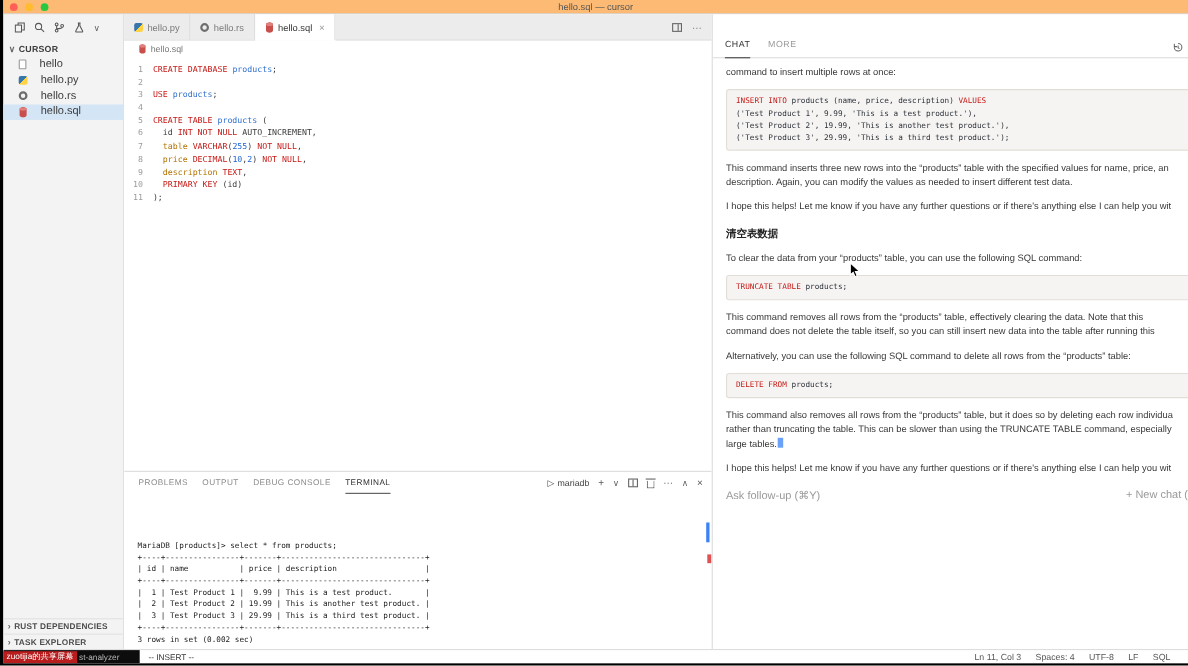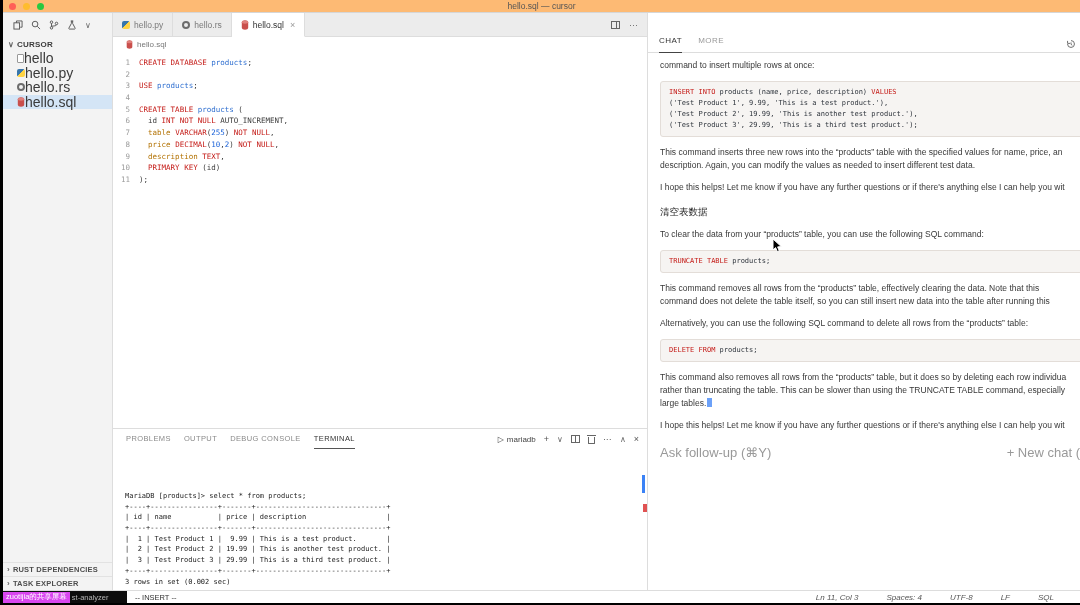--- a/index.html
+++ b/index.html
@@ -15,21 +15,21 @@
   .title-text { position:absolute; left:0; right:0; top:1px; text-align:center; font-size:8.5px; color:#555; }
 
   
   .workbench { position:absolute; top:13px; left:0; right:0; bottom:13px; display:flex; }
 
   
   .sidebar { width:110px; background:#f3f3f3; border-right:1px solid #ddd; position:relative; flex-shrink:0; }
   .sb-toolbar { height:24px; display:flex; align-items:center; gap:8px; padding-left:10px; color:#555; }
   .sb-toolbar svg { display:block; }
   .sb-section-h { display:flex; align-items:center; gap:3px; font-size:8px; font-weight:bold; color:#3c3c3c; padding-left:5px; height:14px; letter-spacing:0.2px; }
-  .sb-item { display:flex; align-items:center; gap:0; height:14.5px; padding-left:14px; font-size:14px; color:#3a3a3a; cursor:default;text-align:center; }
+  .sb-item { display:flex; align-items:center; gap:12px; height:14.5px; padding-left:14px; font-size:10px; color:#3a3a3a; cursor:default;text-align:center; }
   .sb-item.selected { background:#d4e5f6; }
   .sb-bottom { position:absolute; bottom:0; left:0; right:0; }
   .sb-collapsed { display:flex; align-items:center; gap:3px; height:14px; font-size:7.5px; font-weight:bold; color:#4d4d4d; padding-left:4px; border-top:1px solid #e2e2e2; letter-spacing:0.2px; }
   .chev { font-size:8px; color:#666; }
 
   
   .icon { display:inline-flex; align-items:center; justify-content:center; flex-shrink:0; }
   .py-icon { width:8px; height:8px; border-radius:2px; background:linear-gradient(135deg,#3776ab 50%,#ffd343 50%); }
   .rs-icon { width:8px; height:8px; border-radius:50%; border:2px solid #6d6d6d; }
   .file-icon { width:7px; height:9px; border:1px solid #999; border-radius:1px; background:#fff; }
@@ -66,34 +66,34 @@
 
   
   .chat-col { flex:1; border-left:1px solid #ddd; position:relative; background:#fff; overflow:hidden; }
   .chat-header { height:24px; border-bottom:1px solid #ddd; display:flex; align-items:center; padding:0 11px; position:relative;margin-top:16px; }
   .chat-tab { font-size:8px; letter-spacing:0.5px; color:#999; margin-right:16px; height:24px; display:flex; align-items:center; border-bottom:1px solid transparent; cursor:default; }
   .chat-tab.active { color:#333; border-bottom-color:#444; }
   .chat-history-btn { position:absolute; right:4px; top:6px; color:#666; }
   .chat-content { padding:6px 0 0 12px; }
   .chat-p { margin-bottom:9px; }
   .chat-line { font-size:8.5px; line-height:13px; color:#383838; white-space:nowrap; overflow:hidden; }
-  .chat-h { font-size:9.5px; font-weight:normal; color:#222; margin:12px 0 9px; }
+  .chat-h { font-size:9.5px; font-weight:bold; color:#222; margin:12px 0 9px; }
   .chat-code { background:#f6f4f2; border:1px solid #e3ddd8; border-radius:3px; padding:5px 8px; margin:2px -20px 9px 0; font-family:"DejaVu Sans Mono",monospace; }
   .chat-code-line { height:11px; line-height:11px; white-space:pre; font-size:7px; color:#2d333b; }
   .chat-code .s-pl { color:#2d333b; }
   .chat-caret { display:inline-block; width:5px; height:9px; background:#3b82f6; opacity:0.75; margin-left:1px; vertical-align:-1px; }
-  .chat-footer { display:flex; justify-content:space-between; font-size:13px; color:#999; padding:4px 0 0 0; white-space:nowrap; }
+  .chat-footer { display:flex; justify-content:space-between; font-size:10px; color:#999; padding:4px 0 0 0; white-space:nowrap; }
 
   
   .statusbar { position:absolute; left:0; right:0; bottom:0; height:13px; background:#fff; border-top:1px solid #ddd; display:flex; align-items:center; font-size:8px; color:#555; }
   .status-black { width:124px; height:13px; background:#0d0d0d; display:flex; align-items:center; flex-shrink:0; }
-  .badge-red { background:#d946ef; color:#fff; font-size:7.5px; height:11px; display:flex; align-items:center; padding:4px 3px; white-space:nowrap; }
+  .badge-red { background:#b91c1c; color:#fff; font-size:7.5px; height:11px; display:flex; align-items:center; padding:4px 3px; white-space:nowrap; }
   .badge-dark { color:#b5b5b5; font-size:7.5px; padding-left:2px; white-space:nowrap; overflow:hidden; }
   .status-mode { margin-left:8px; color:#333; font-family:Liberation Sans, sans-serif; font-size:7.5px; }
-  .status-right { margin-left:auto; display:flex; gap:28px; padding-right:26px;font-style:italic; }
+  .status-right { margin-left:auto; display:flex; gap:13px; padding-right:16px; }
 
   
   .mouse-cursor { position:absolute; left:772px; top:238px; z-index:60; }
 </style>
 </head>
 <body>
 
 <div class="app">
 
   <div class="titlebar">

